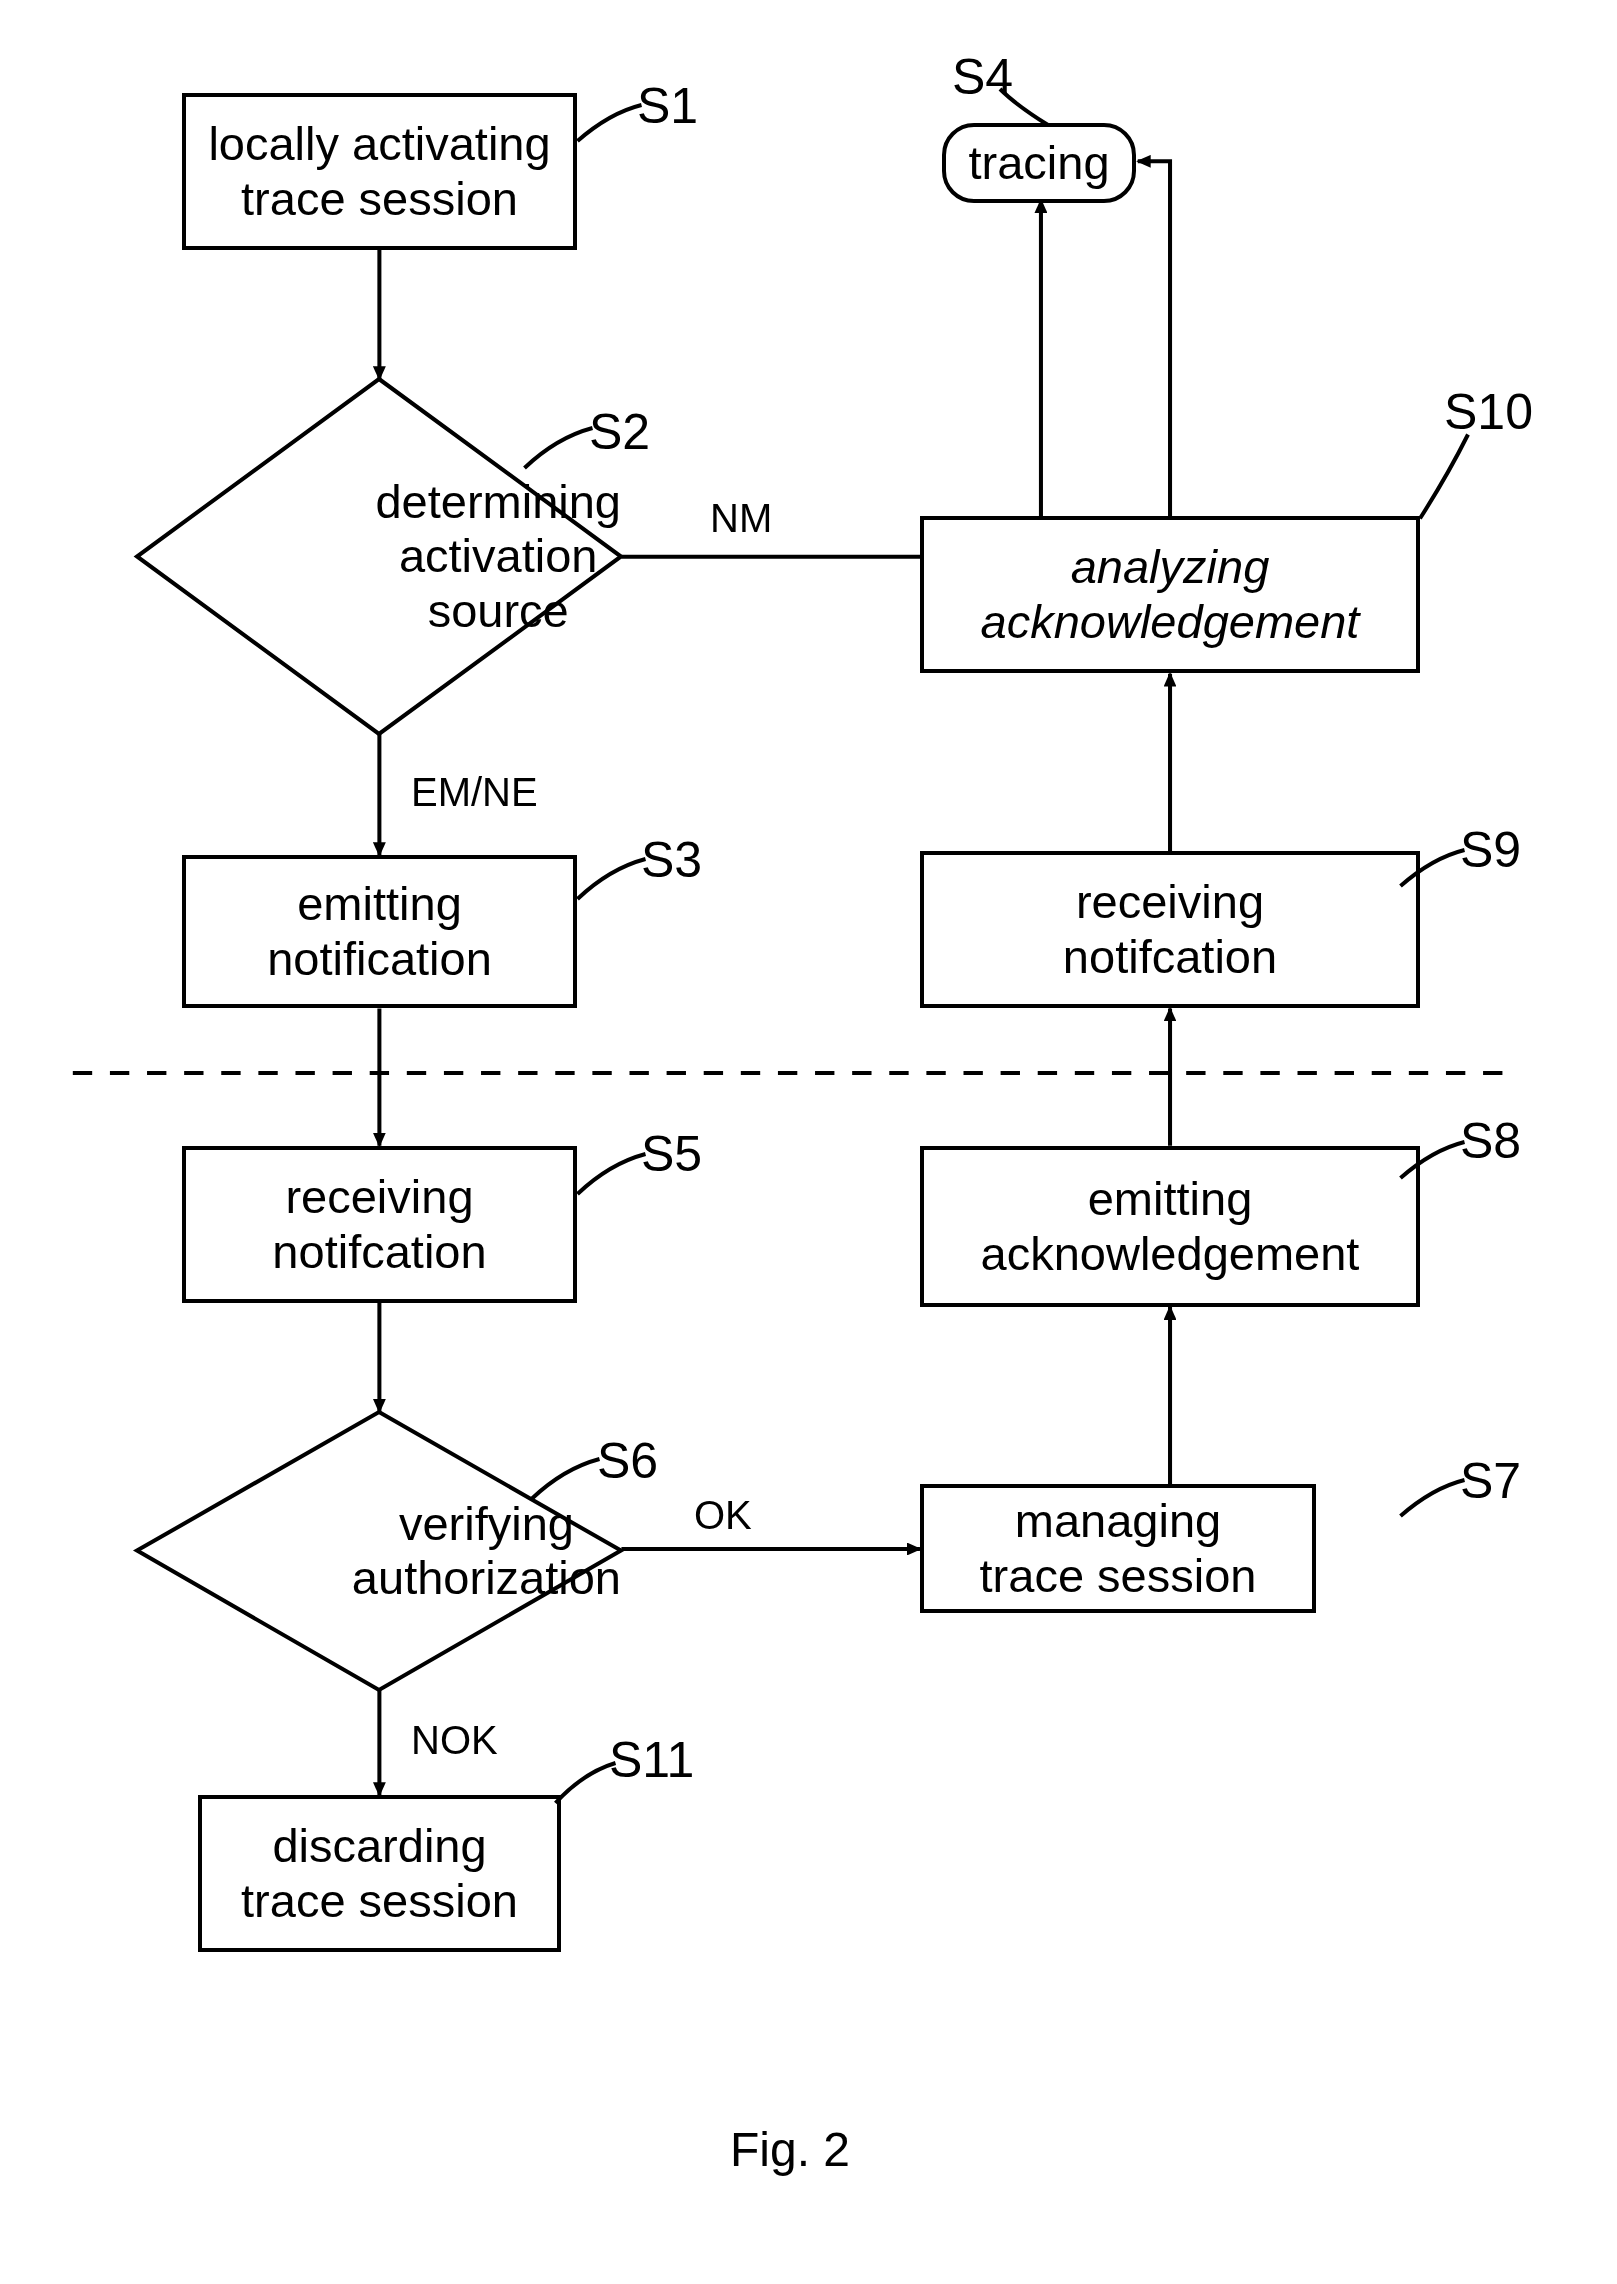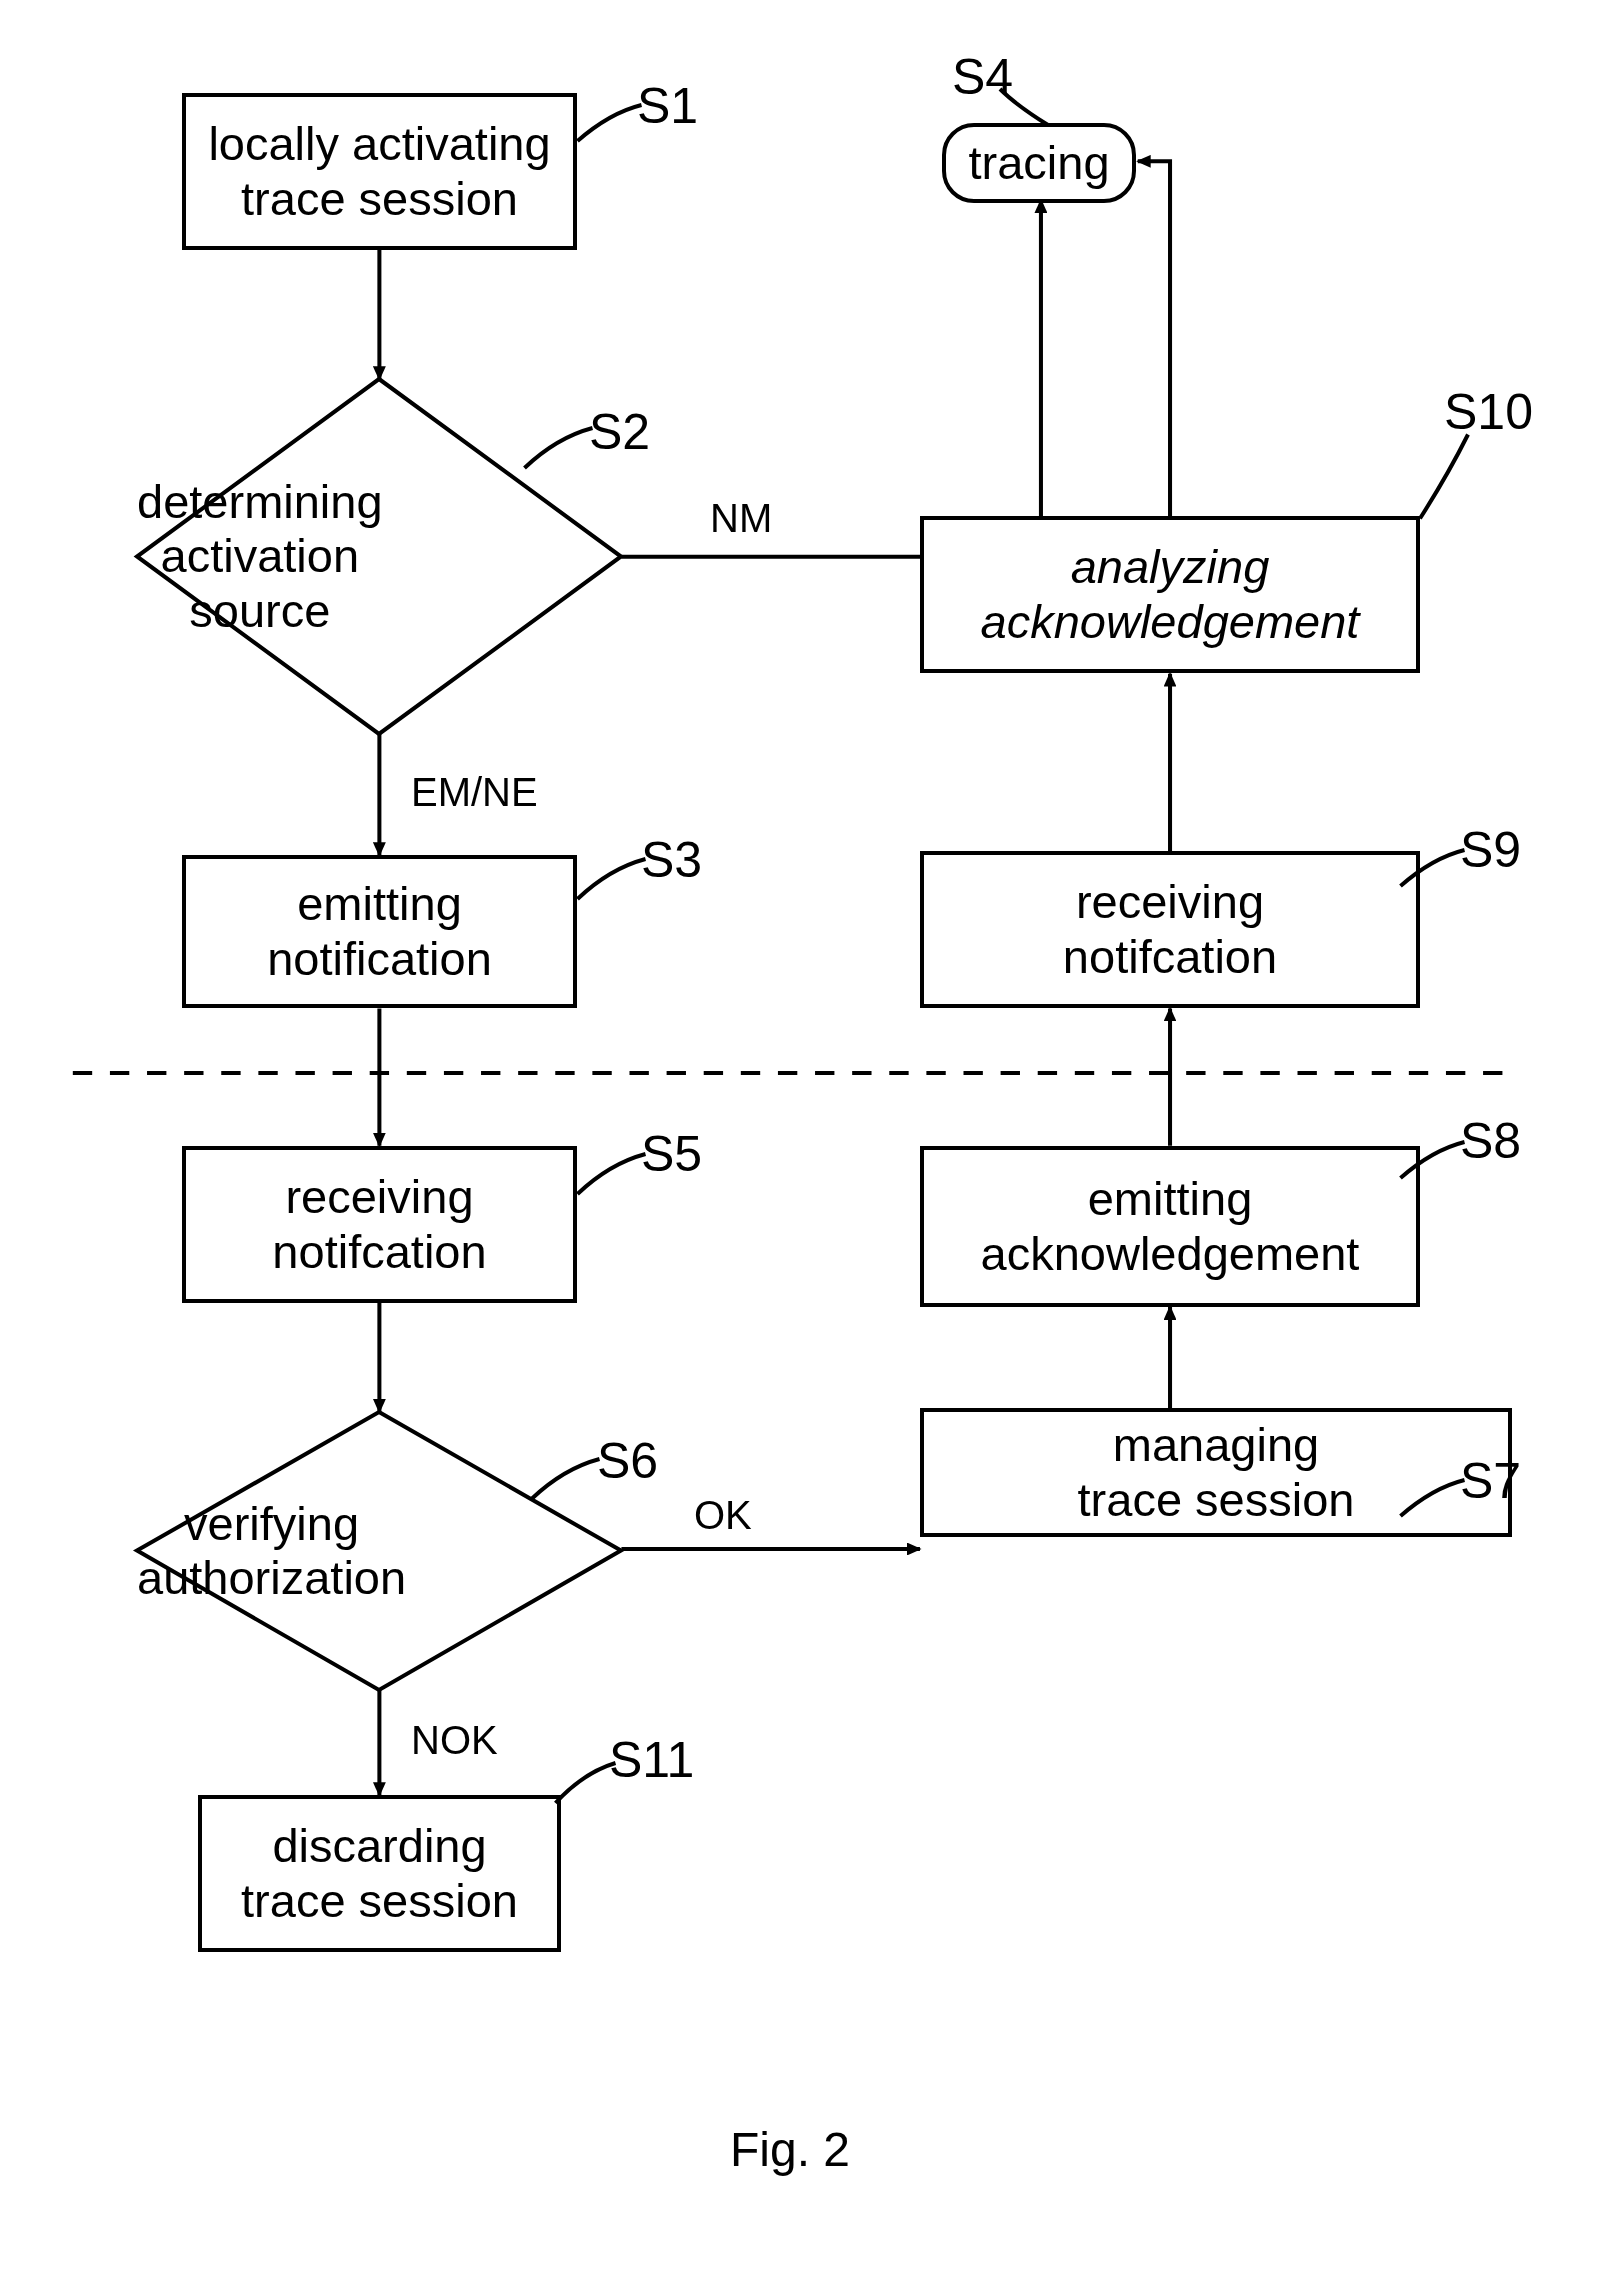--- a/index.html
+++ b/index.html
@@ -37,21 +37,21 @@
     height: 100%;
     overflow: visible;
   }
   .diamond .dlabel {
     position: absolute;
     left: 0; top: 0;
     width: 100%;
     height: 100%;
     display: flex;
     align-items: center;
-    justify-content: flex-start;
+    justify-content: flex-end;
     text-align: center;
     font-size: 47px;
     line-height: 1.15;
   }
   .label {
     position: absolute;
     font-size: 50px;
     white-space: nowrap;
   }
   .fig {
@@ -168,21 +168,21 @@
       <span>verifying<br>authorization</span>
     </div>
 </div>
 <div class="label" style="left:597px; top:1432px;">S6</div>
 <svg style="position:absolute;left:531px;top:1459px;width:69px;height:40px;overflow:visible;" viewBox="0 0 85 50" width="69" height="40">
     <path d="M0,50 Q40,12 85,0" stroke="#000" stroke-width="5" fill="none"></path>
   </svg>
 <div class="edge-label" style="left:694px; top:1493px;">OK</div>
 <div class="edge-label" style="left:411px; top:1718px;">NOK</div>
 
-<div class="box" style="left:920px; top:1408px; width:592px; height:129px;">
+<div class="box" style="left:920px; top:1484px; width:396px; height:129px;">
   <span>managing<br>trace session</span>
 </div>
 <div class="label" style="left:1460px; top:1452px;">S7</div>
 <svg style="position:absolute;left:1400px;top:1480px;width:65px;height:36px;overflow:visible;" viewBox="0 0 80 45" width="65" height="36">
     <path d="M0,45 Q40,10 80,0" stroke="#000" stroke-width="5" fill="none"></path>
   </svg>
 
 <div class="box" style="left:920px; top:1146px; width:500px; height:161px;">
   <span>emitting<br>acknowledgement</span>
 </div>

